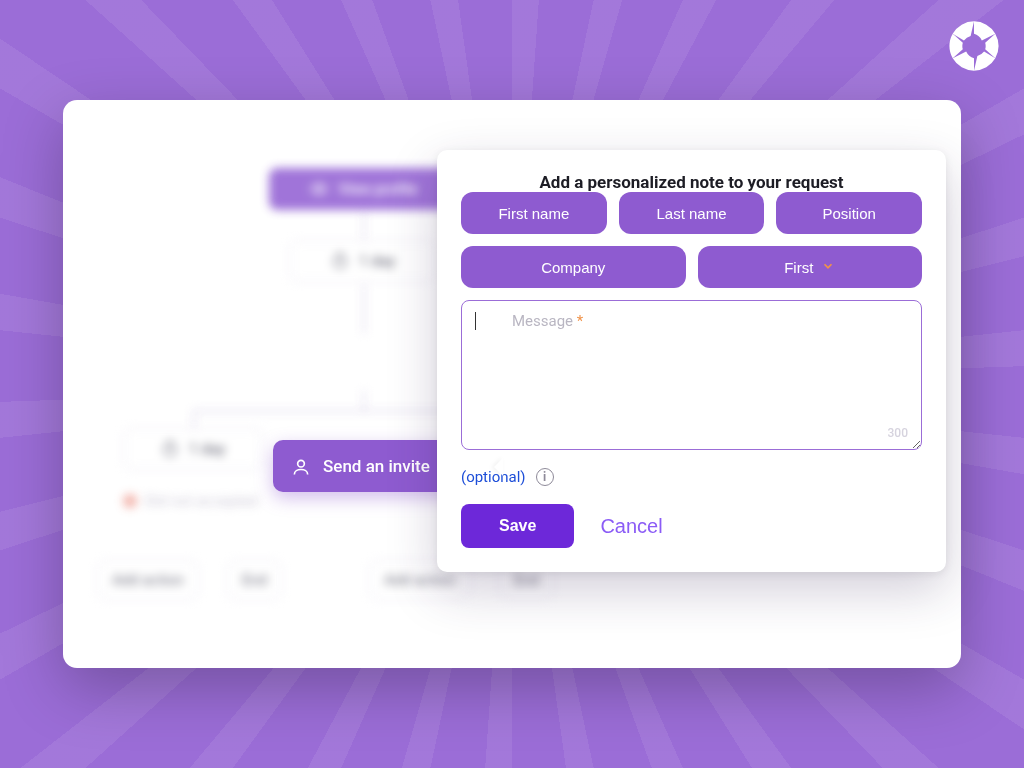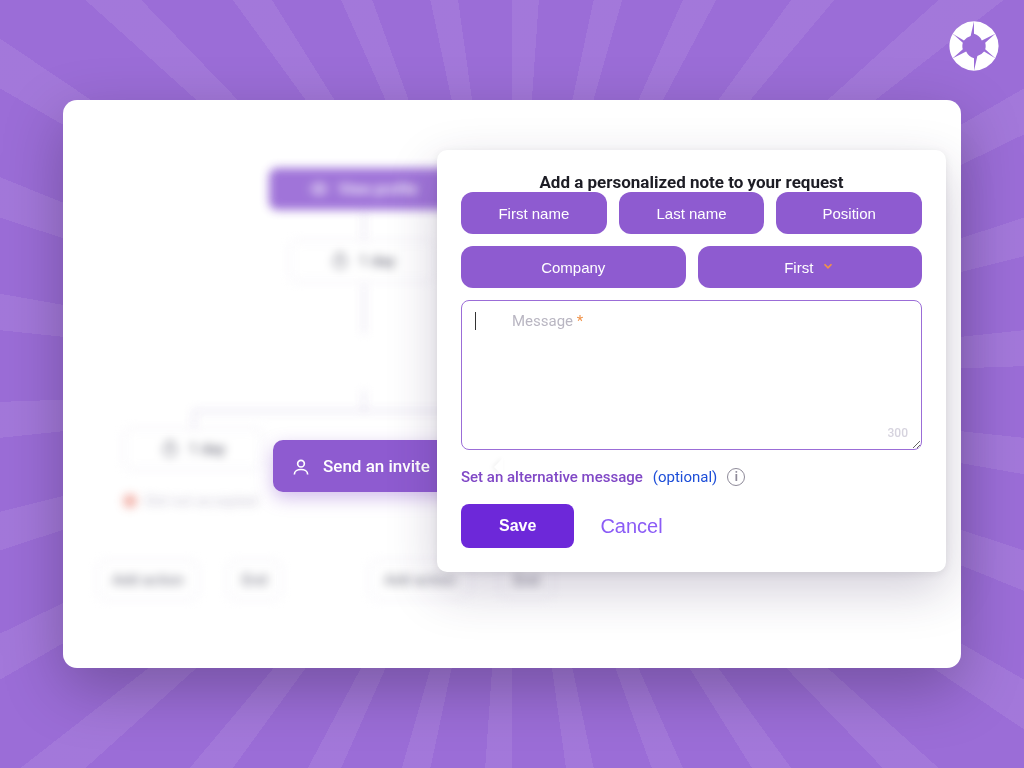--- a/index.html
+++ b/index.html
@@ -317,21 +317,20 @@
     <textarea class="msg" value="" style=""></textarea>
     <div class="caret"></div>
     <div class="placeholder-overlay">
       <span>Message</span>
       <span class="ast">*</span>
     </div>
     <div class="char-count">300</div>
   </div>
 
   <div class="alt-row">
-    <span class="alt-link">Set an alternative message</span>
     <span class="opt">(optional)</span>
     <span class="info-icon">i</span>
   </div>
 
   <div class="actions">
     <button class="btn-save"><span>Save</span></button>
     <button class="btn-cancel"><span>Cancel</span></button>
   </div>
 </div>
 

